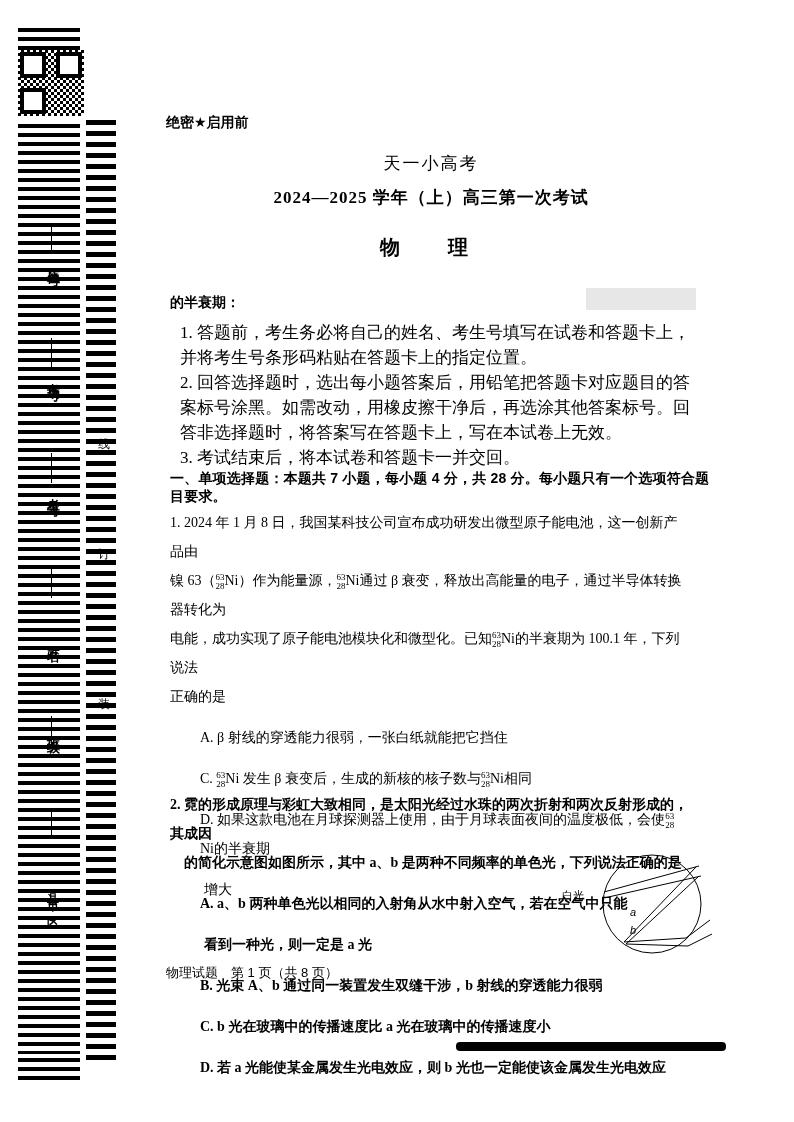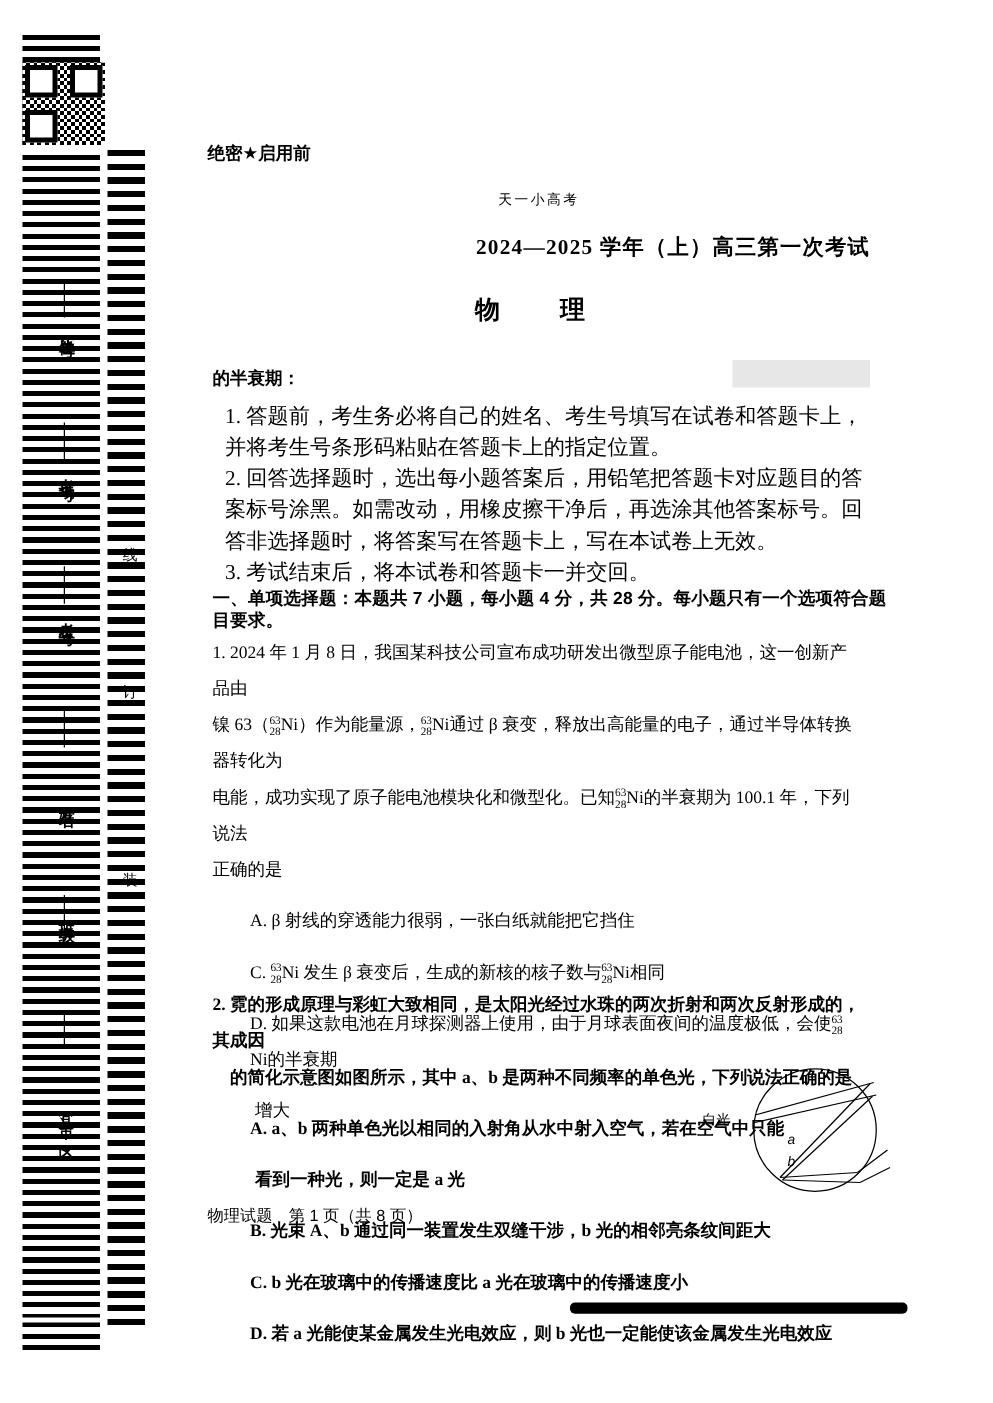--- a/index.html
+++ b/index.html
@@ -73,24 +73,24 @@
   .page{
     position:absolute;left:166px;top:0;width:600px;height:946px;
   }
   .secret{
     position:absolute;left:0;top:114px;
     font-family:"Liberation Sans","DejaVu Sans",sans-serif;
     font-weight:bold;font-size:14px;
   }
   .title1{
     position:absolute;left:0;top:152px;width:530px;text-align:center;
-    font-size:11px;letter-spacing:2px;
+    font-size:17px;letter-spacing:2px;
   }
   .title2{
-    position:absolute;left:0;top:186px;width:530px;text-align:right;
+    position:absolute;left:0;top:186px;width:530px;text-align:center;
     font-size:17px;font-weight:bold;letter-spacing:1px;
   }
   .title3{
     position:absolute;left:0;top:234px;width:530px;text-align:center;
     font-size:20px;font-weight:bold;letter-spacing:14px;
   }
   .notice-head{
     position:absolute;left:4px;top:294px;
     font-family:"Liberation Sans","DejaVu Sans",sans-serif;
     font-weight:bold;font-size:14px;
@@ -221,21 +221,21 @@
   </div>
 
   <div class="q q2">
     <p class="qbody">
       <span>2.</span>
       <span>霓的形成原理与彩虹大致相同，是太阳光经过水珠的两次折射和两次反射形成的，其成因</span>
     </p>
     <p class="qbody" style="padding-left:14px;">的简化示意图如图所示，其中 a、b 是两种不同频率的单色光，下列说法正确的是</p>
     <p class="opt">A. a、b 两种单色光以相同的入射角从水中射入空气，若在空气中只能</p>
     <p class="ind" style="padding-left:34px;">看到一种光，则一定是 a 光</p>
-    <p class="opt">B. 光束 A、b 通过同一装置发生双缝干涉，b 光的相邻亮条纹间距大</p>
+    <p class="opt">B. 光束 A、b 通过同一装置发生双缝干涉，b 射线的穿透能力很弱</p>
     <p class="opt">C. b 光在玻璃中的传播速度比 a 光在玻璃中的传播速度小</p>
     <p class="opt">D. 若 a 光能使某金属发生光电效应，则 b 光也一定能使该金属发生光电效应</p>
   </div>
 
   <div class="figure">
     <svg width="150" height="118" viewBox="0 0 150 118">
       <circle cx="88" cy="58" r="49" fill="none" stroke="#000" stroke-width="1"></circle>
       <line x1="40" y1="46" x2="135" y2="20" stroke="#000" stroke-width="1"></line>
       <line x1="40" y1="52" x2="137" y2="30" stroke="#000" stroke-width="1"></line>
       <line x1="132" y1="21" x2="60" y2="96" stroke="#000" stroke-width="1"></line>

